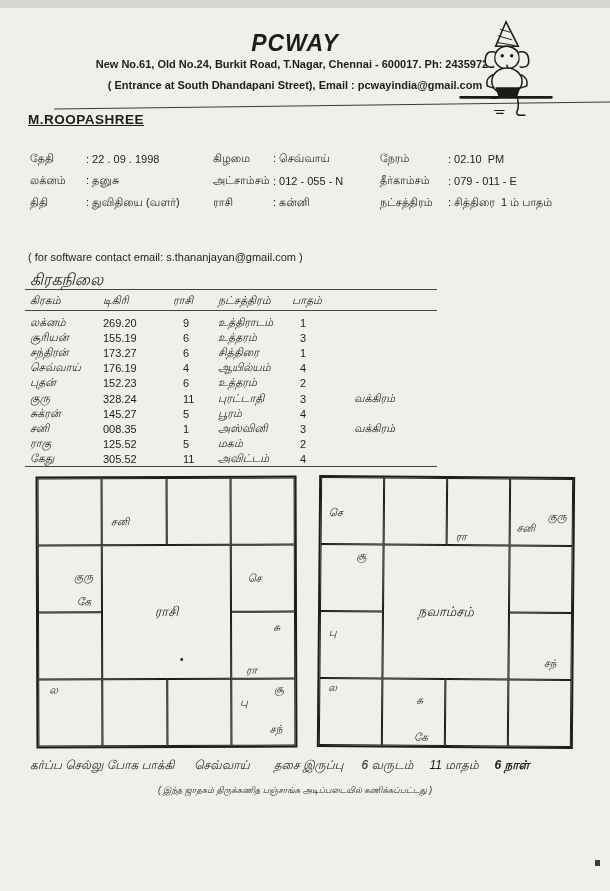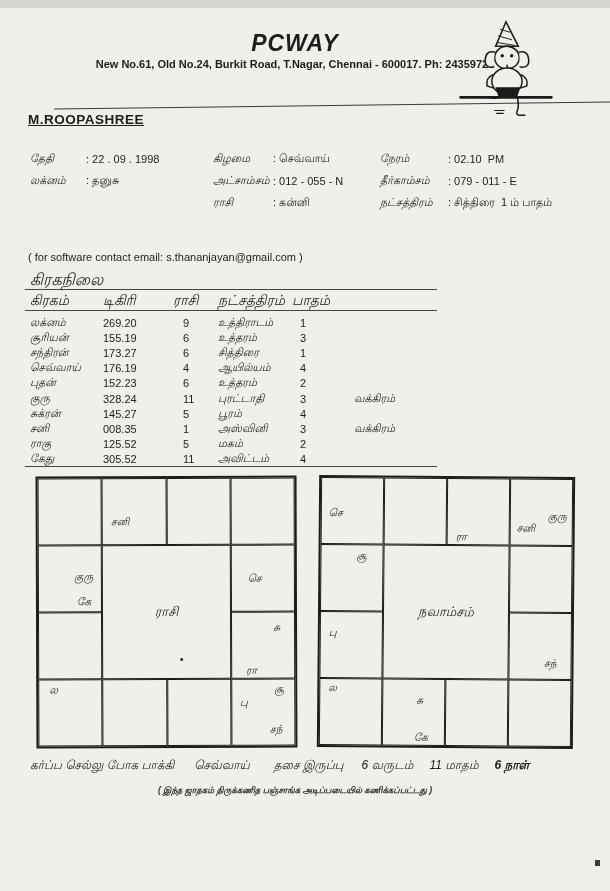--- a/index.html
+++ b/index.html
@@ -21,33 +21,33 @@
   .ganesha{position:absolute;left:458px;top:10px;width:96px;height:102px;}
   .person-name{position:absolute;left:28px;top:104px;font-size:13.5px;font-weight:bold;
     text-decoration:underline;letter-spacing:.5px;}
   
   .details{position:absolute;top:140px;left:0;width:610px;font-size:11px;}
   .dcol{position:absolute;top:0;}
   .dcol1{left:30px;}
   .dcol2{left:213px;}
   .dcol3{left:380px;}
   .drow{display:flex;height:22px;align-items:center;}
-  .dlabel{font-style:italic;flex:0 0 auto;}
+  .dlabel{flex:0 0 auto;}
   .dcol1 .dlabel{width:56px;}
   .dcol2 .dlabel{width:60px;}
   .dcol3 .dlabel{width:68px;}
   .dvalue{white-space:pre;}
   .soft-note{position:absolute;left:28px;top:243px;font-size:11px;}
   
   .tbl-heading{position:absolute;left:30px;top:263px;font-size:16px;font-style:italic;}
   .tbl-rule{position:absolute;left:25px;width:412px;height:0;border-top:1.2px solid #444;}
   .rule1{top:281px;}
   .rule2{top:302px;}
   .rule3{top:458px;}
-  .tbl-header{position:absolute;left:0;top:285px;width:510px;font-size:14px;font-style:italic;}
+  .tbl-header{position:absolute;left:0;top:285px;width:510px;font-size:11px;font-style:italic;}
   .tbl-rows{position:absolute;left:0;top:307px;width:610px;font-size:11px;}
   .trow{display:flex;height:15.2px;align-items:center;}
   .c-graham{margin-left:30px;width:73px;font-style:italic;}
   .c-degree{width:70px;}
   .c-rasi{width:45px;padding-left:10px;box-sizing:border-box;}
   .c-nak{width:74px;font-style:italic;}
   .c-padham{width:38px;padding-left:8px;box-sizing:border-box;}
   .c-note{font-style:italic;padding-left:24px;}
   .tbl-header .c-rasi{padding-left:0;}
   .tbl-header .c-padham{padding-left:0;width:60px;}
@@ -66,30 +66,31 @@
   .ink-dot{position:absolute;left:77px;top:112px;width:3px;height:3px;background:#222;border-radius:50%;}
   
   .dasa{position:absolute;left:30px;top:750px;font-size:12px;font-style:italic;display:flex;align-items:baseline;}
   .dasa span{white-space:nowrap;}
   .d-planet{margin-left:20px;}
   .d-label{margin-left:24px;}
   .d-years{margin-left:18px;}
   .d-months{margin-left:16px;}
   .d-days{margin-left:16px;font-weight:bold;}
   .footnote{position:absolute;left:0;top:777px;width:590px;text-align:center;
-    font-size:8.5px;font-style:italic;font-weight:bold;color:#2a2a2a;}
+    font-size:8.5px;font-style:italic;font-weight:normal;color:#2a2a2a;}
   .page-speck{position:absolute;left:595px;top:852px;width:5px;height:6px;background:#3c3c3c;}
 </style>
 </head>
 <body>
 
 <div class="page">
 
   <div class="hdr-title">PCWAY</div>
   <div class="hdr-line hdr-addr">New No.61, Old No.24, Burkit Road, T.Nagar, Chennai - 600017. Ph: 24359725</div>
+  <div class="hdr-line hdr-entr">( Entrance at South Dhandapani Street), Email : pcwayindia@gmail.com</div>
   <div class="hdr-rule"></div>
 
   <svg class="ganesha" viewBox="0 0 100 108" fill="none" stroke="#1b1b1b" stroke-width="1.6" stroke-linecap="round">
     <line x1="2" y1="84" x2="98" y2="84" stroke-width="3"></line>
     <path d="M50 4 L39 30 L63 30 Z" fill="#f1efe9"></path>
     <path d="M44 12 l10 3 M42 19 l14 4 M41 26 l18 3" stroke-width="1"></path>
     <ellipse cx="51" cy="42" rx="13" ry="12" fill="#f1efe9"></ellipse>
     <path d="M38 36 q-9 -2 -10 8 q-1 9 9 8" fill="#f1efe9"></path>
     <path d="M64 36 q9 -2 10 8 q1 9 -9 8" fill="#f1efe9"></path>
     <circle cx="46" cy="40" r="1" fill="#1b1b1b"></circle>
@@ -109,20 +110,24 @@
   <div class="details">
     <div class="dcol dcol1">
       <div class="drow">
           <span class="dlabel">தேதி</span>
           <span class="dvalue">: 22 . 09 . 1998</span>
         </div>
       <div class="drow">
           <span class="dlabel">லக்னம்</span>
           <span class="dvalue">: தனுசு</span>
         </div>
+      <div class="drow">
+          <span class="dlabel">திதி</span>
+          <span class="dvalue">: துவிதியை (வளர்)</span>
+        </div>
     </div>
     <div class="dcol dcol2">
       <div class="drow">
           <span class="dlabel">கிழமை</span>
           <span class="dvalue">: செவ்வாய்</span>
         </div>
       <div class="drow">
           <span class="dlabel">அட்சாம்சம்</span>
           <span class="dvalue">: 012 - 055 - N</span>
         </div>

